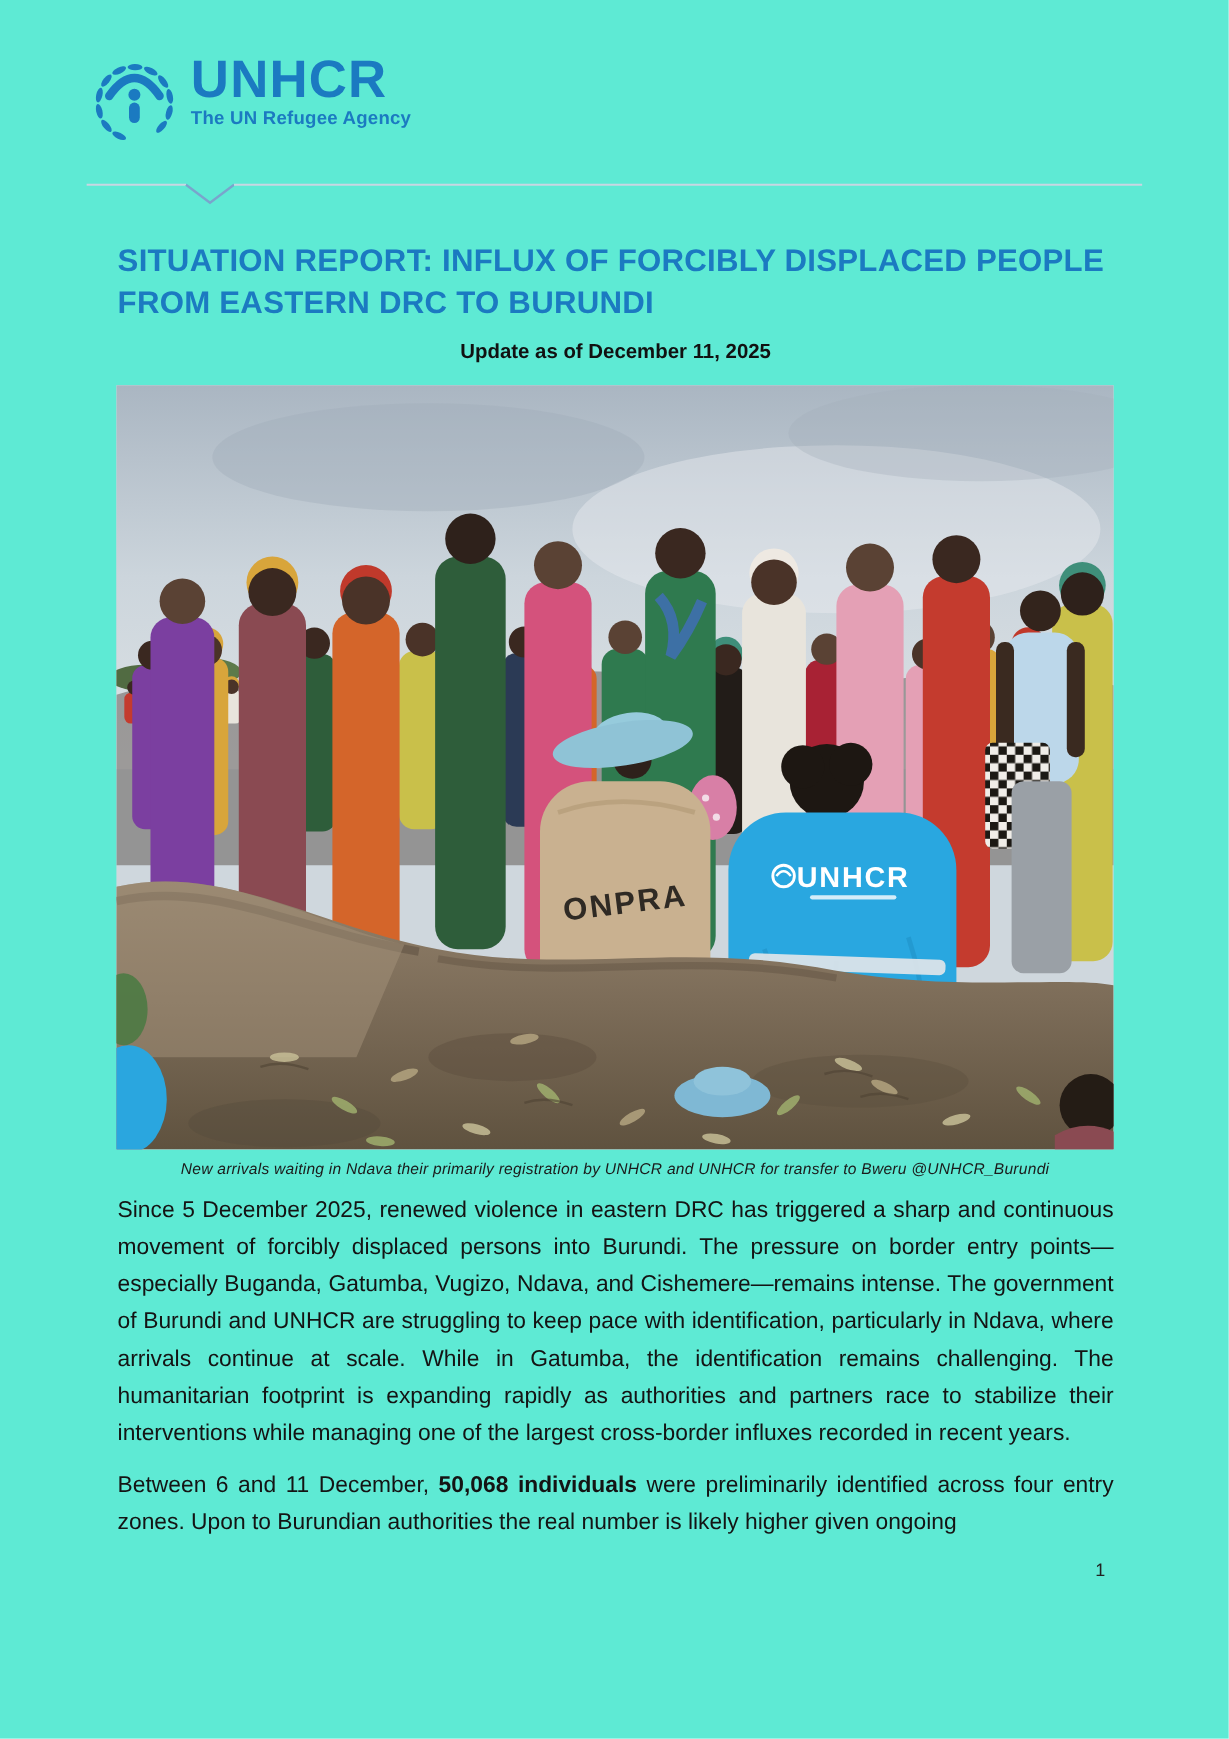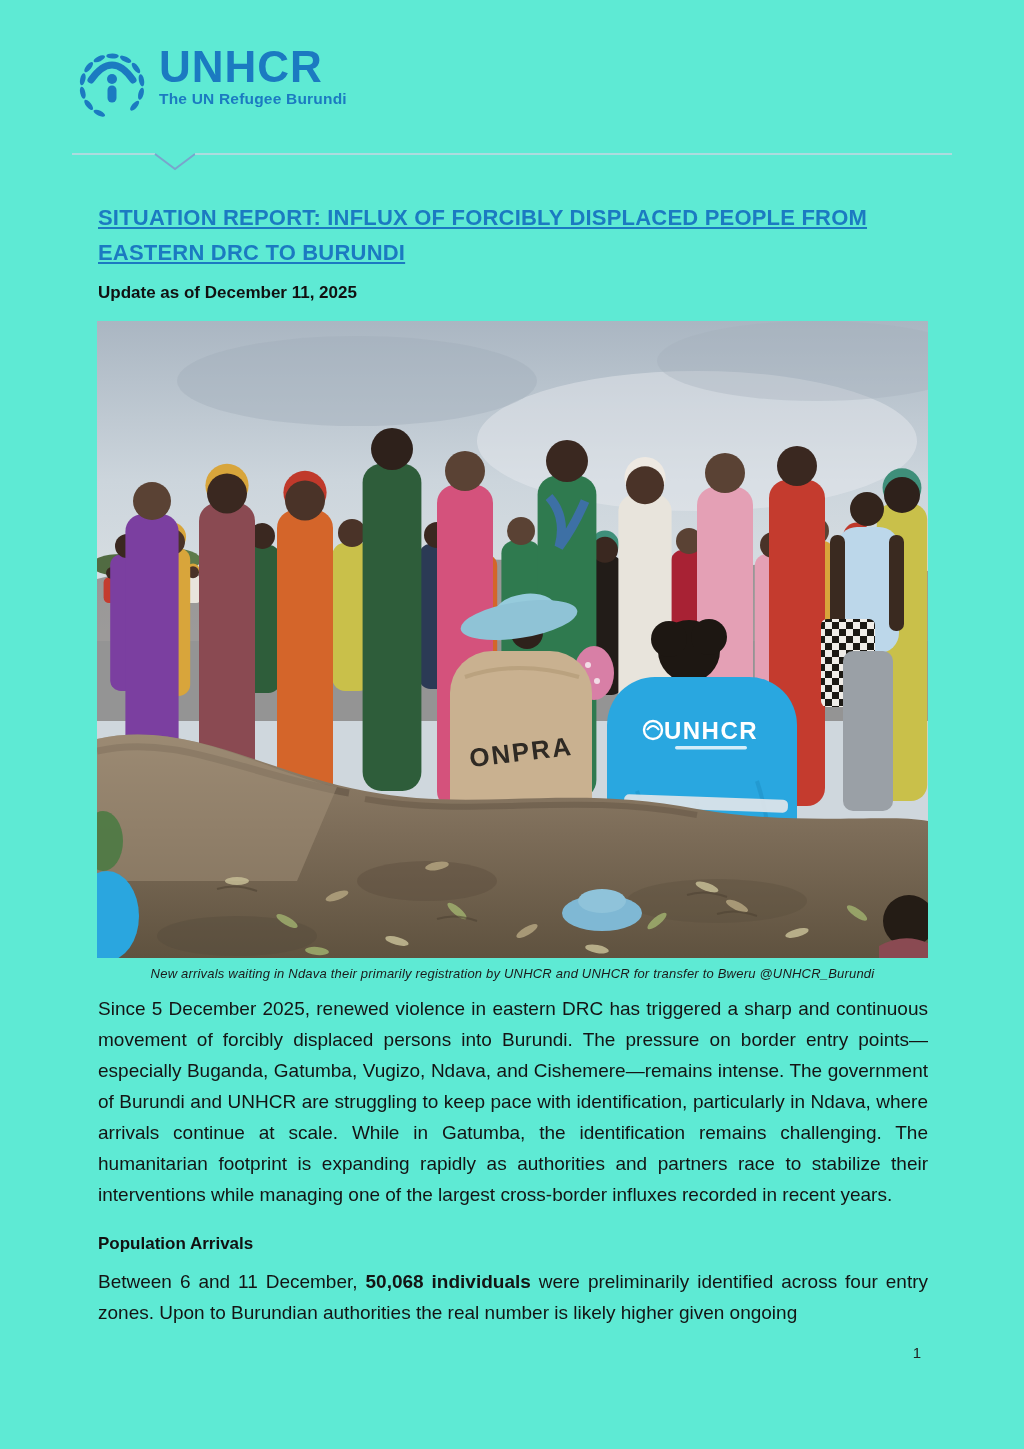--- a/index.html
+++ b/index.html
@@ -15,24 +15,24 @@
   
   .logo-row{display:flex;align-items:flex-start;margin:42px 0 0 -23px;}
   .emblem{width:74px;height:76px;flex:0 0 auto;}
   .wordmark-block{margin-left:10px;margin-top:2px;}
   .wordmark{font-size:44px;font-weight:bold;color:#1b7ac1;letter-spacing:1px;line-height:46px;}
   .tagline{font-size:15.5px;font-weight:bold;color:#1b7ac1;margin-top:0px;letter-spacing:.2px;}
   
   .divider{margin:30px 0 0 -26px;width:880px;height:28px;display:block;}
   
   .report-title{
-    margin:24px 0 0 0;font-size:22px;line-height:35px;font-weight:bold;
-    color:#1b7ac1;letter-spacing:.2px;text-decoration:underline;
+    margin:24px 0 0 0;font-size:26px;line-height:35px;font-weight:bold;
+    color:#1b7ac1;letter-spacing:.2px;
   }
-  .update-line{margin:13px 0 0 0;font-size:17px;font-weight:bold;color:#111;}
+  .update-line{margin:13px 0 0 0;font-size:17px;font-weight:bold;color:#111;text-align:center;}
   figure{margin:18px 0 0 -1px;padding:0;width:831px;}
   .photo-frame{width:831px;height:637px;display:block;background:#cfd7dd;}
   figcaption{
     margin-top:8px;text-align:center;font-size:13px;font-style:italic;
     color:#1b1b1b;letter-spacing:.2px;
   }
   .section-heading{margin:24px 0 0 0;font-size:17px;font-weight:bold;color:#111;}
   .body-para{
     margin:12px 0 0 0;font-size:19px;line-height:31px;color:#141414;
     text-align:justify;
@@ -60,21 +60,21 @@
             <ellipse cx="66.44881550342993" cy="38.27573013870366" rx="6.2" ry="2.6" transform="rotate(439 66.44881550342993 38.27573013870366)"></ellipse>
             <ellipse cx="65.97777478867205" cy="51.76457135307561" rx="6.2" ry="2.6" transform="rotate(465 65.97777478867205 51.76457135307561)"></ellipse>
             <ellipse cx="59.64128740668316" cy="63.68177086971521" rx="6.2" ry="2.6" transform="rotate(491 59.64128740668316 63.68177086971521)"></ellipse>
           </g>
         <path d="M16,38 Q37,8 58,38" stroke="#1b7ac1" stroke-width="7" fill="none" stroke-linecap="round"></path>
         <circle cx="37" cy="37" r="5" fill="#1b7ac1"></circle>
         <rect x="32.5" y="43.5" width="9" height="17" rx="4.5" fill="#1b7ac1"></rect>
       </svg>
       <div class="wordmark-block">
         <div class="wordmark">UNHCR</div>
-        <div class="tagline">The UN Refugee Burundi</div>
+        <div class="tagline">The UN Refugee Agency</div>
       </div>
     </div>
 
     <svg class="divider" viewBox="0 0 880 28">
       <path d="M0,6 H83" stroke="#c9d6e2" stroke-width="1.6" fill="none"></path>
       <path d="M83,6 L103,21 L123,6" stroke="#79a5cc" stroke-width="2" fill="none"></path>
       <path d="M123,6 H880" stroke="#c9d6e2" stroke-width="1.6" fill="none"></path>
     </svg>
 
     <h1 class="report-title">SITUATION REPORT: INFLUX OF FORCIBLY DISPLACED PEOPLE FROM EASTERN DRC TO BURUNDI</h1>
@@ -288,18 +288,17 @@
             <ellipse cx="610" cy="566" rx="12" ry="4" fill="#c6bd95" opacity="0.85" transform="rotate(20 610 566)"></ellipse>
             <path d="M590,574 q18,-6 40,2" stroke="#4e4234" stroke-width="2" fill="none" opacity="0.6"></path>
             <ellipse cx="220" cy="630" rx="12" ry="4" fill="#9fae6d" opacity="0.85" transform="rotate(5 220 630)"></ellipse>
           </g>
       </svg>
       <figcaption>New arrivals waiting in Ndava their primarily registration by UNHCR and UNHCR for transfer to Bweru @UNHCR_Burundi</figcaption>
     </figure>
 
     <p class="body-para">Since 5 December 2025, renewed violence in eastern DRC has triggered a sharp and continuous movement of forcibly displaced persons into Burundi. The pressure on border entry points—especially Buganda, Gatumba, Vugizo, Ndava, and Cishemere—remains intense. The government of Burundi and UNHCR are struggling to keep pace with identification, particularly in Ndava, where arrivals continue at scale. While in Gatumba, the identification remains challenging. The humanitarian footprint is expanding rapidly as authorities and partners race to stabilize their interventions while managing one of the largest cross-border influxes recorded in recent years.</p>
 
-    <h3 class="section-heading">Population Arrivals</h3>
     <p class="body-para"><span>Between 6 and 11 December, </span><b>50,068 individuals</b><span> were preliminarily identified across four entry zones. Upon to Burundian authorities the real number is likely higher given ongoing</span></p>
 
     <div class="footer">1</div>
   </div>
 </div>
 
 </body></html>

